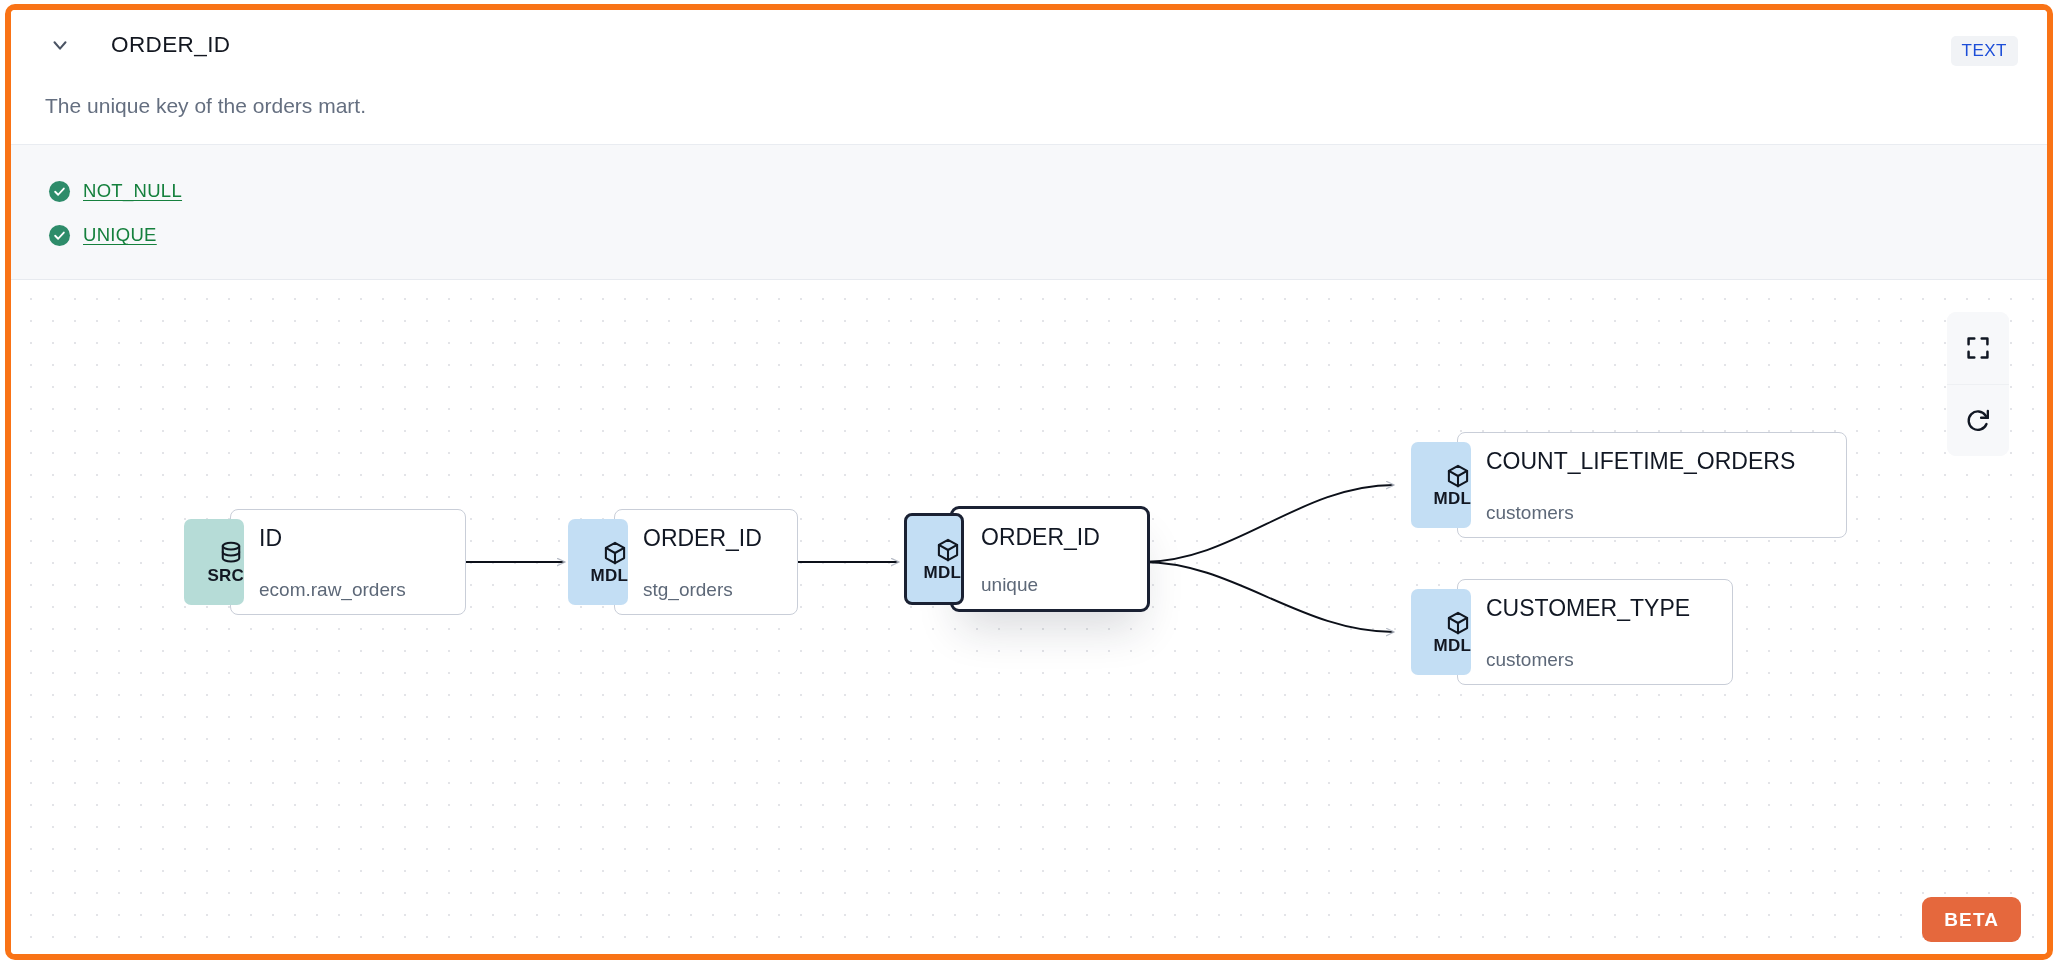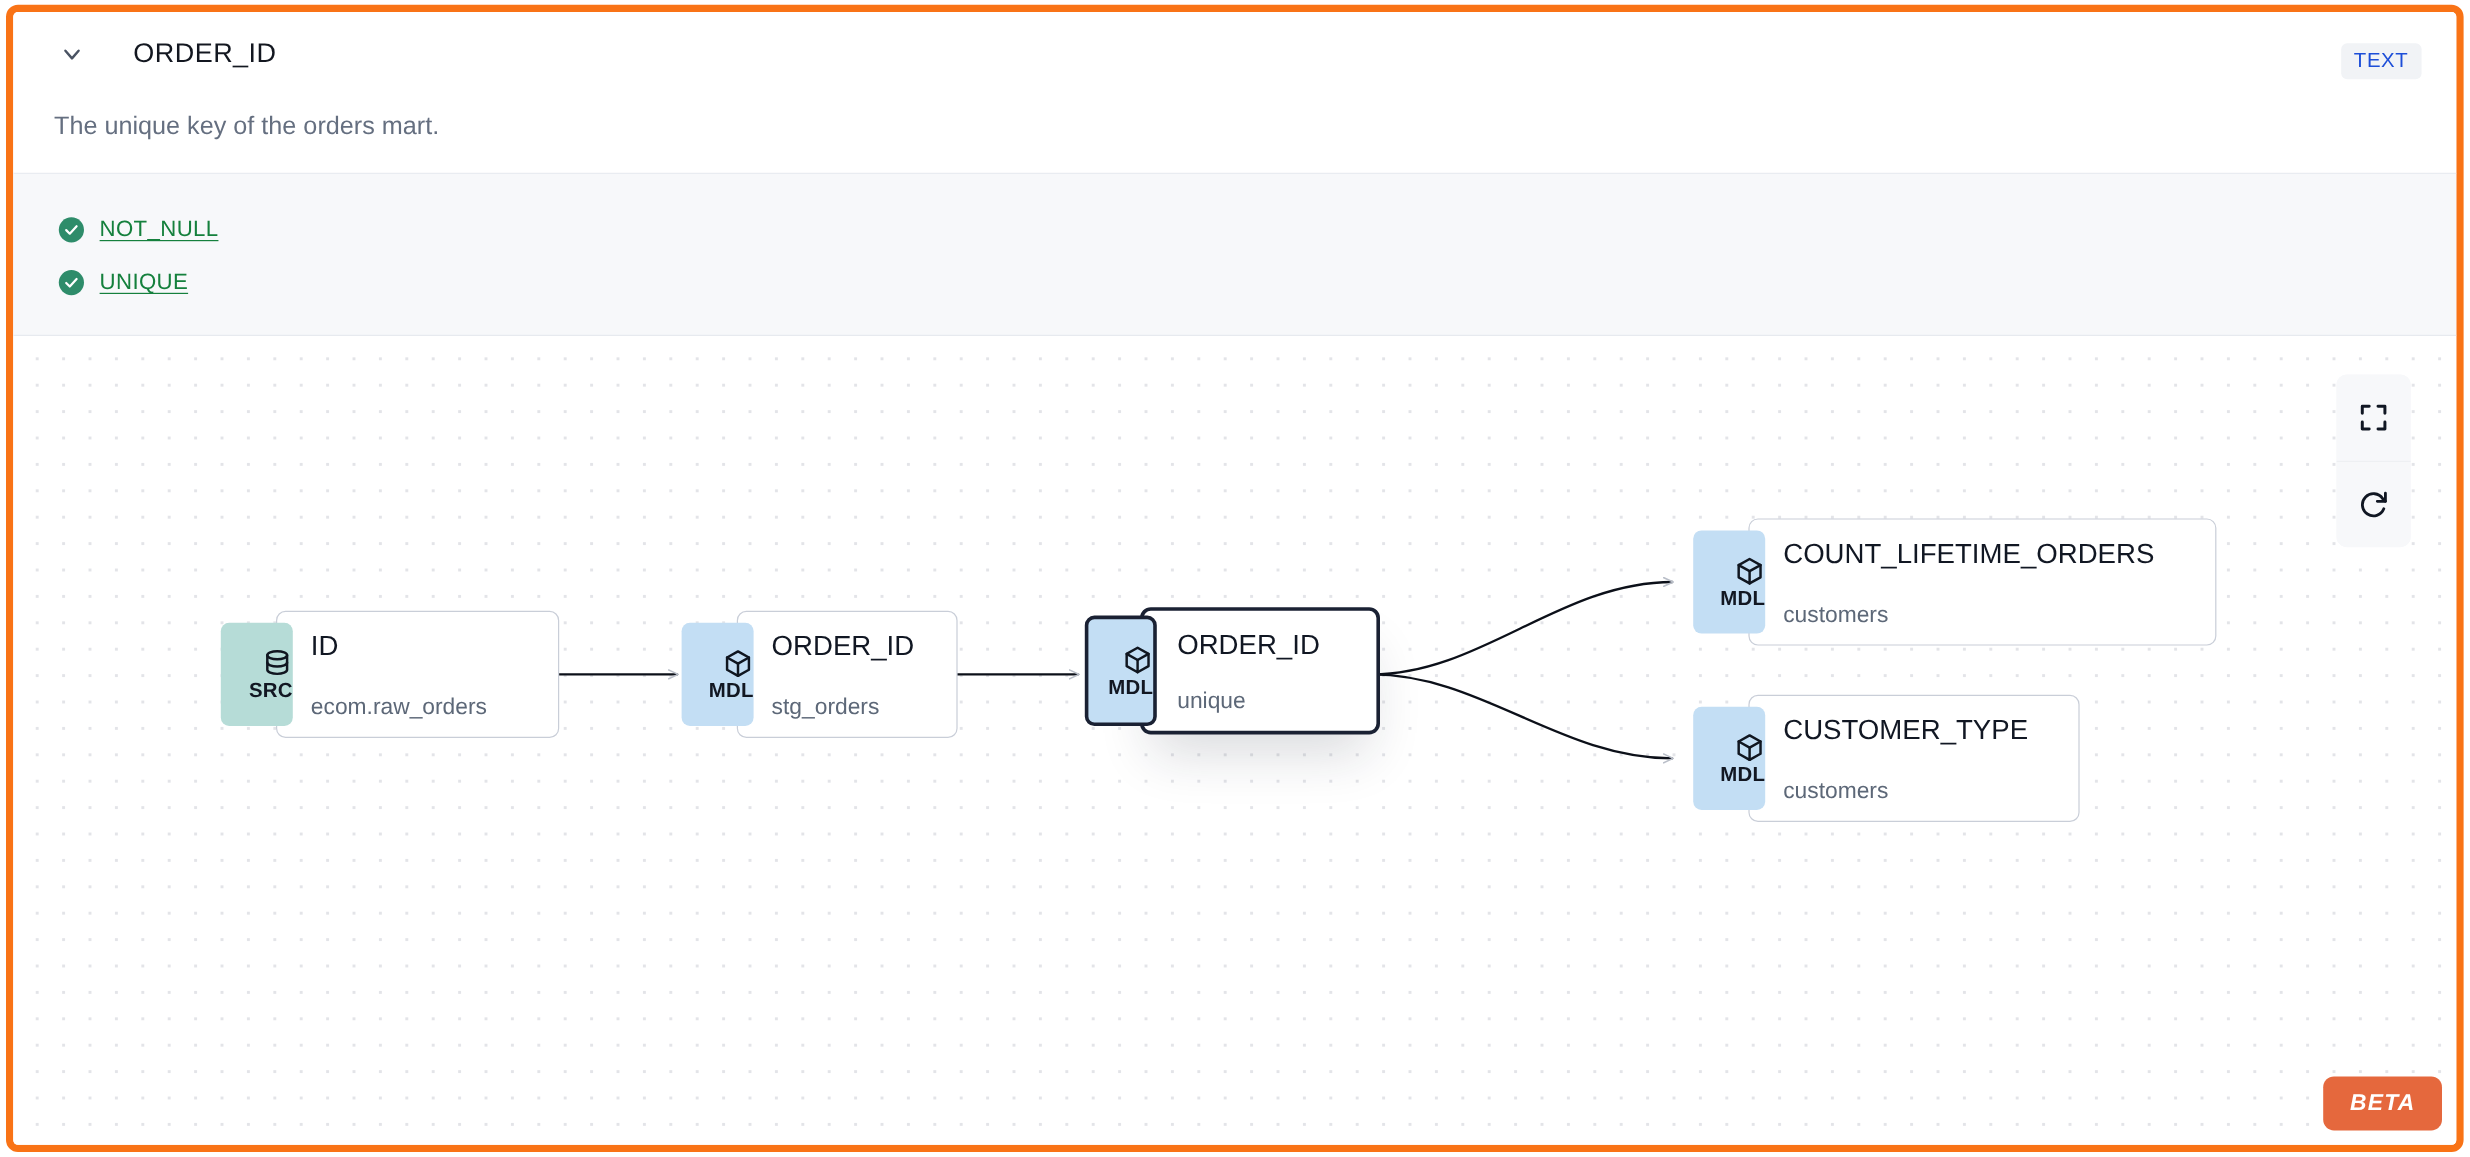--- a/index.html
+++ b/index.html
@@ -229,32 +229,31 @@
     justify-content: center;
     cursor: pointer;
     background: #f7f8fa;
   }
   .ctrl-btn + .ctrl-btn { border-top: 1px solid #eef0f3; }
   .ctrl-btn svg { display: block; }
 
   
   .beta-badge {
     position: absolute;
-    right: 12px;
+    right: 26px;
     bottom: 24px;
     background: #e5683d;
     color: #ffffff;
     font-size: 19px;
     font-weight: bold;
     letter-spacing: 1.1px;
     padding: 13px 22px;
     border-radius: 9px;
     line-height: 1;
     cursor: pointer;
-    font-style: italic;
   }
 </style>
 </head>
 <body>
 
 <div class="panel">
 
   <div class="header">
 
     <div class="title-row">

